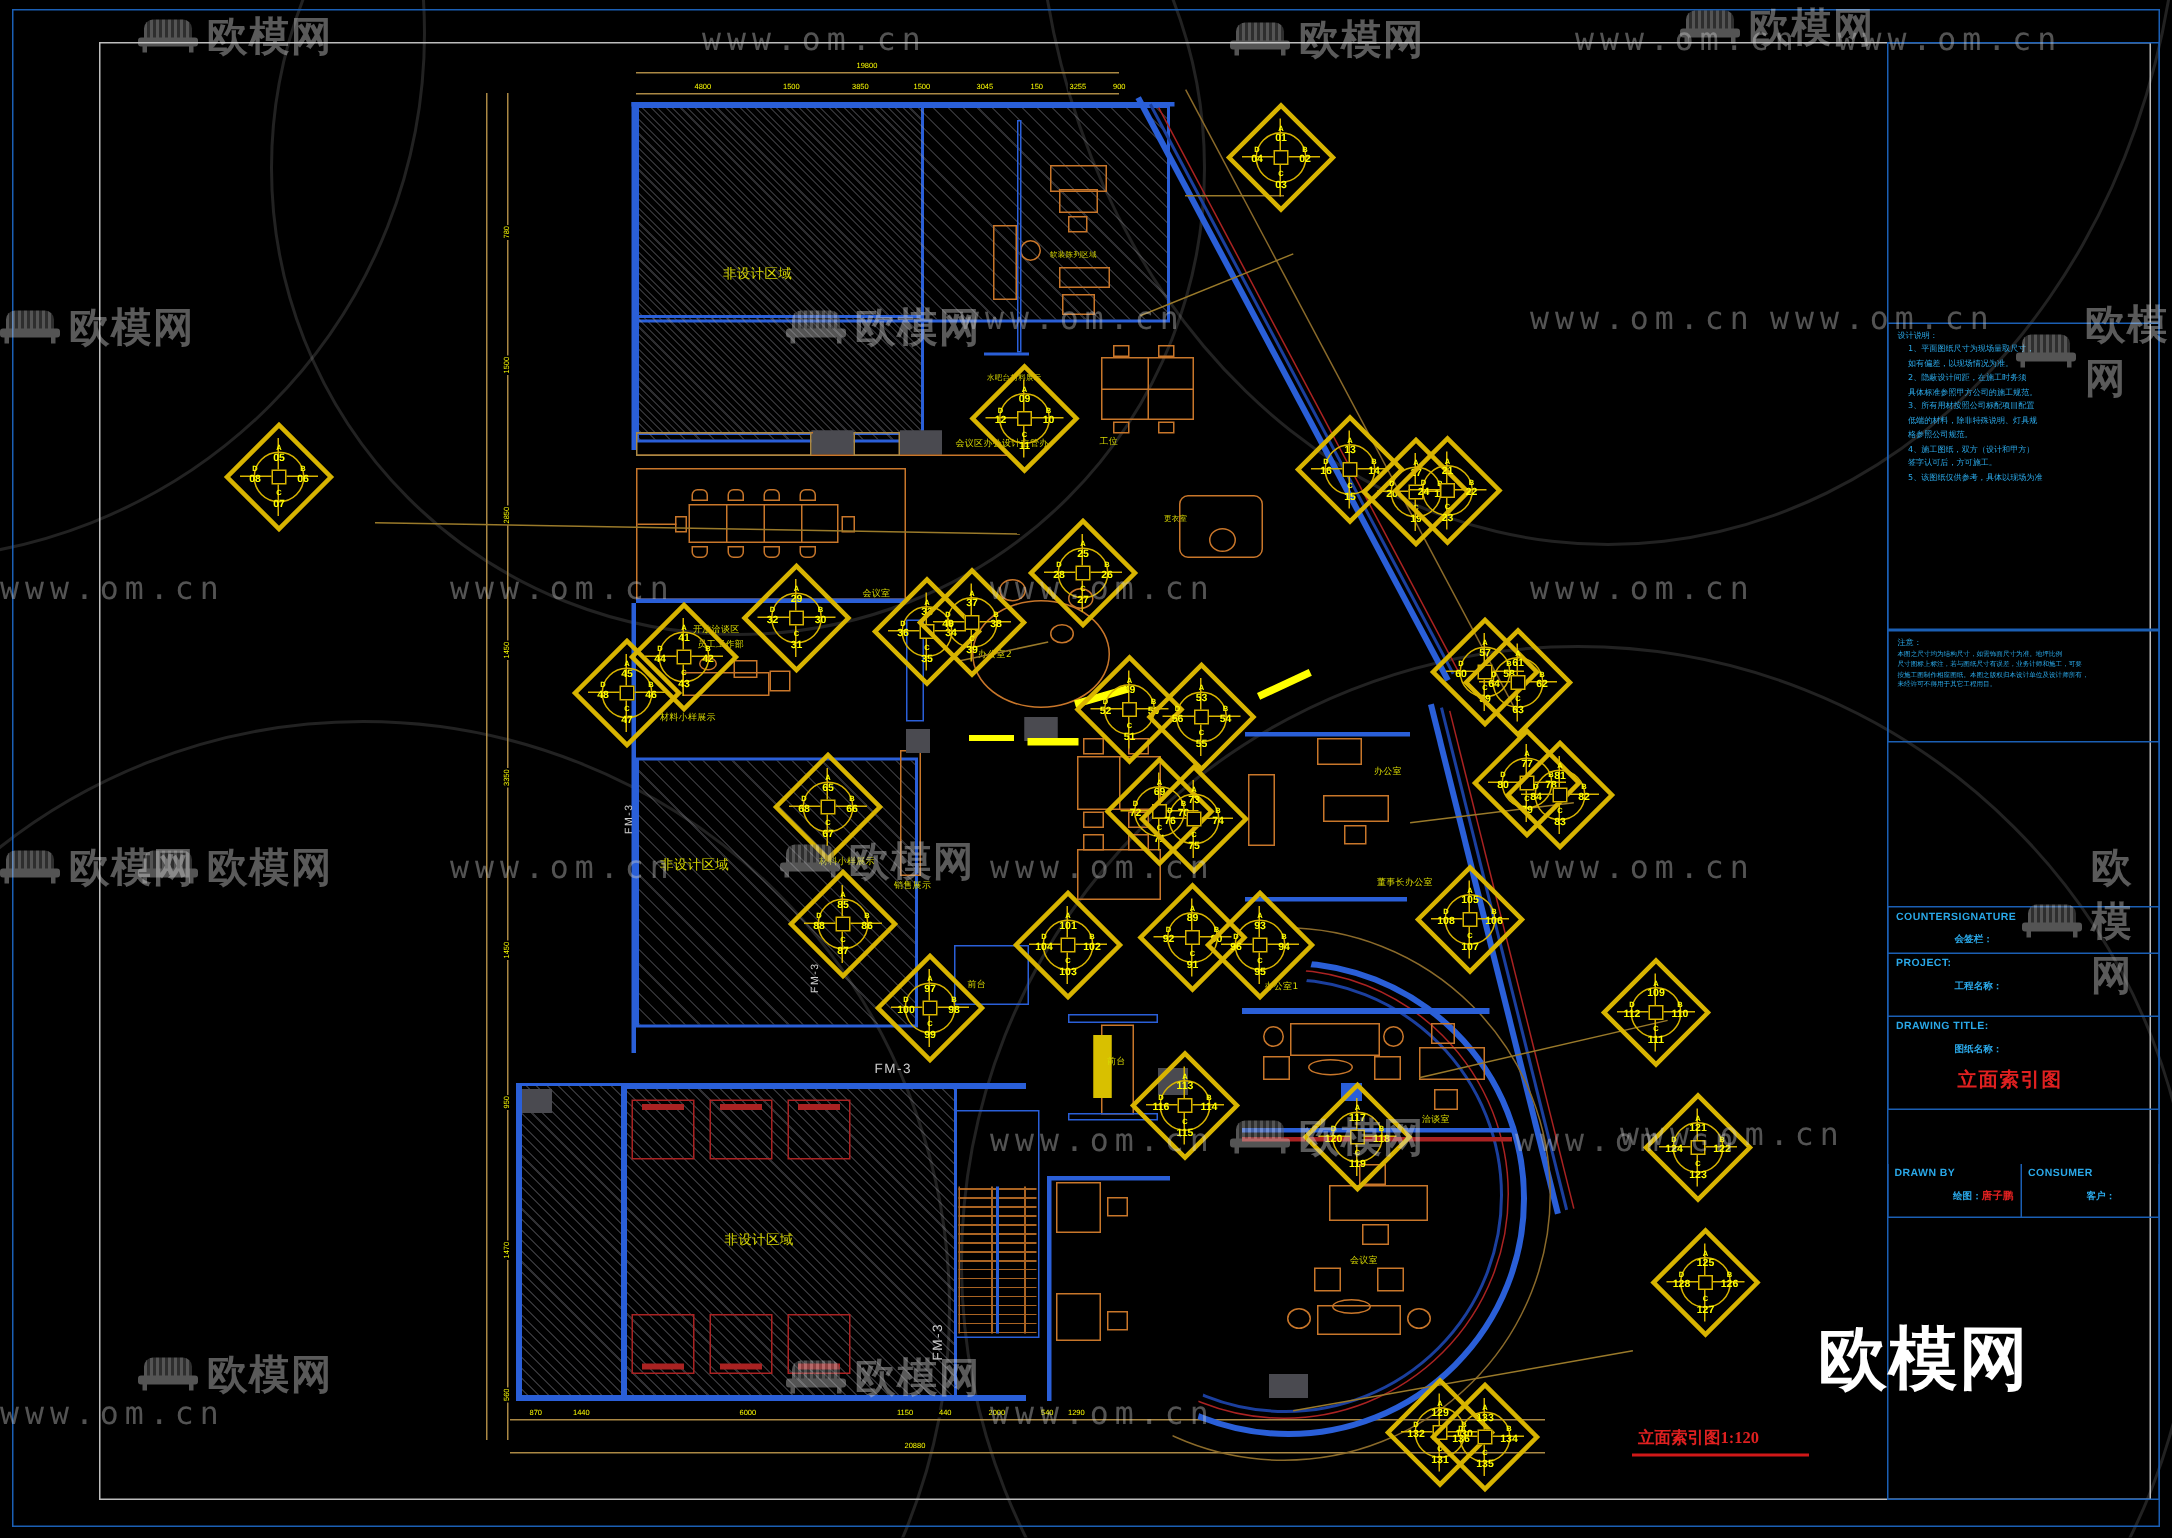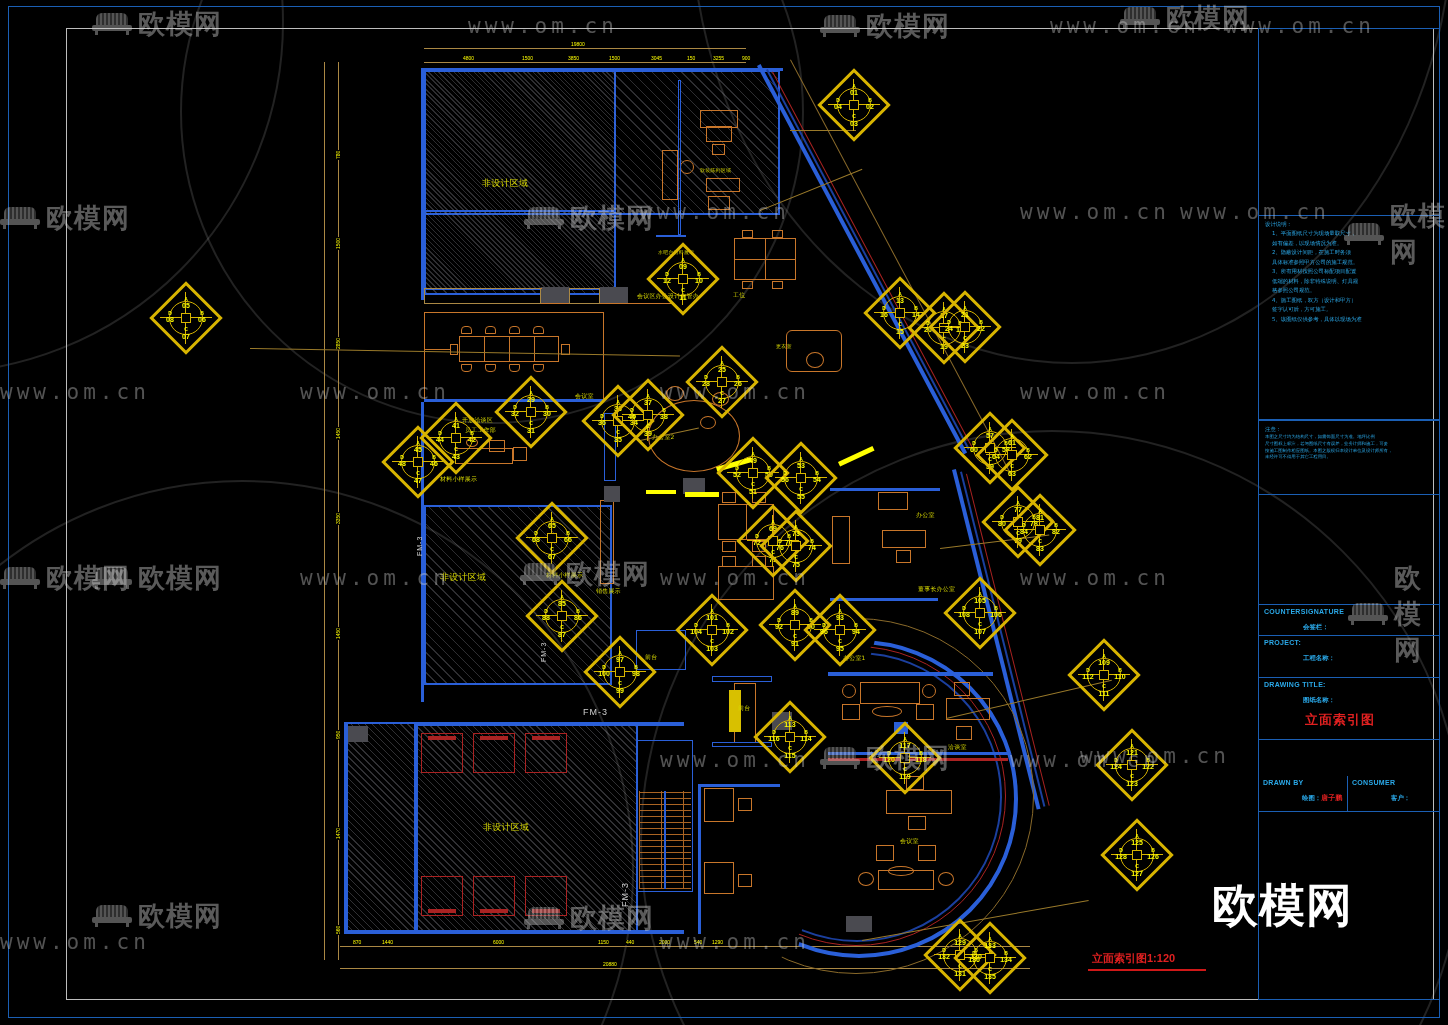--- a/index.html
+++ b/index.html
@@ -100,21 +100,21 @@
   .tbcn{color:#2aa8e8;font-size:6.4px;font-weight:bold;
         font-family:"DejaVu Sans",sans-serif;display:inline;margin-left:39px;}
   .tbval{color:#e02020;font-size:7px;font-weight:bold;font-family:"DejaVu Sans",sans-serif;}
   .vsplit{position:absolute;width:1px;background:#1b5fb4;}
 
   .dtitle{position:absolute;color:#e02020;font-size:13px;font-weight:bold;
           font-family:"DejaVu Sans",sans-serif;letter-spacing:1px;}
 
   
   #caption{position:absolute;left:1092px;top:951px;color:#e02020;
-           font-size:11px;font-weight:bold;font-family:Liberation Sans, sans-serif;
+           font-size:11px;font-weight:bold;font-family:Liberation Serif, serif;
            white-space:nowrap;}
   #captionrule{position:absolute;left:1088px;top:969px;width:118px;height:2px;background:#d01818;}
 
   
   .wm{position:absolute;display:flex;align-items:center;gap:6px;
       opacity:.42;pointer-events:none;}
   .wm .sofa{width:40px;height:22px;position:relative;flex:none;}
   .wm .sofa .back{position:absolute;left:4px;top:0;width:32px;height:13px;
       background:repeating-linear-gradient(90deg,#c9c9c9 0 2px,#6e6e6e 2px 4px);
       border-radius:6px 6px 0 0;}

